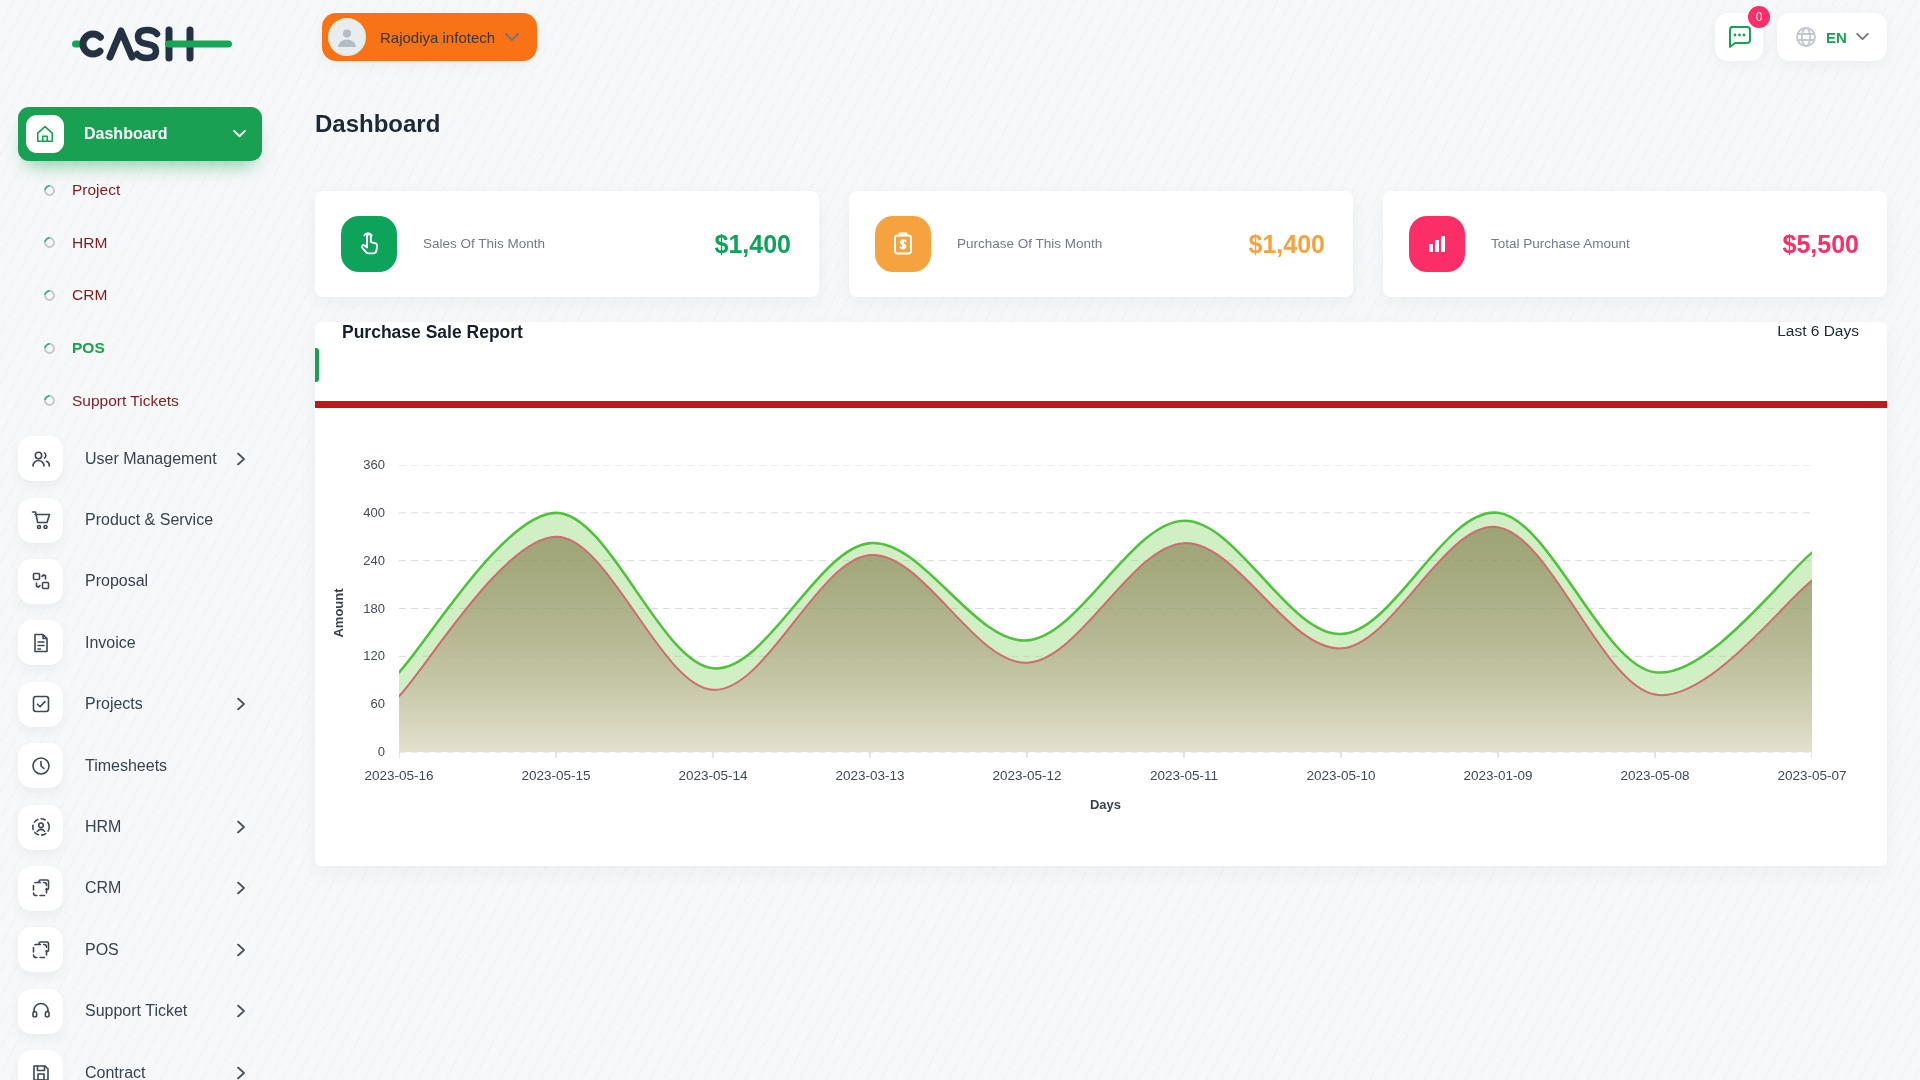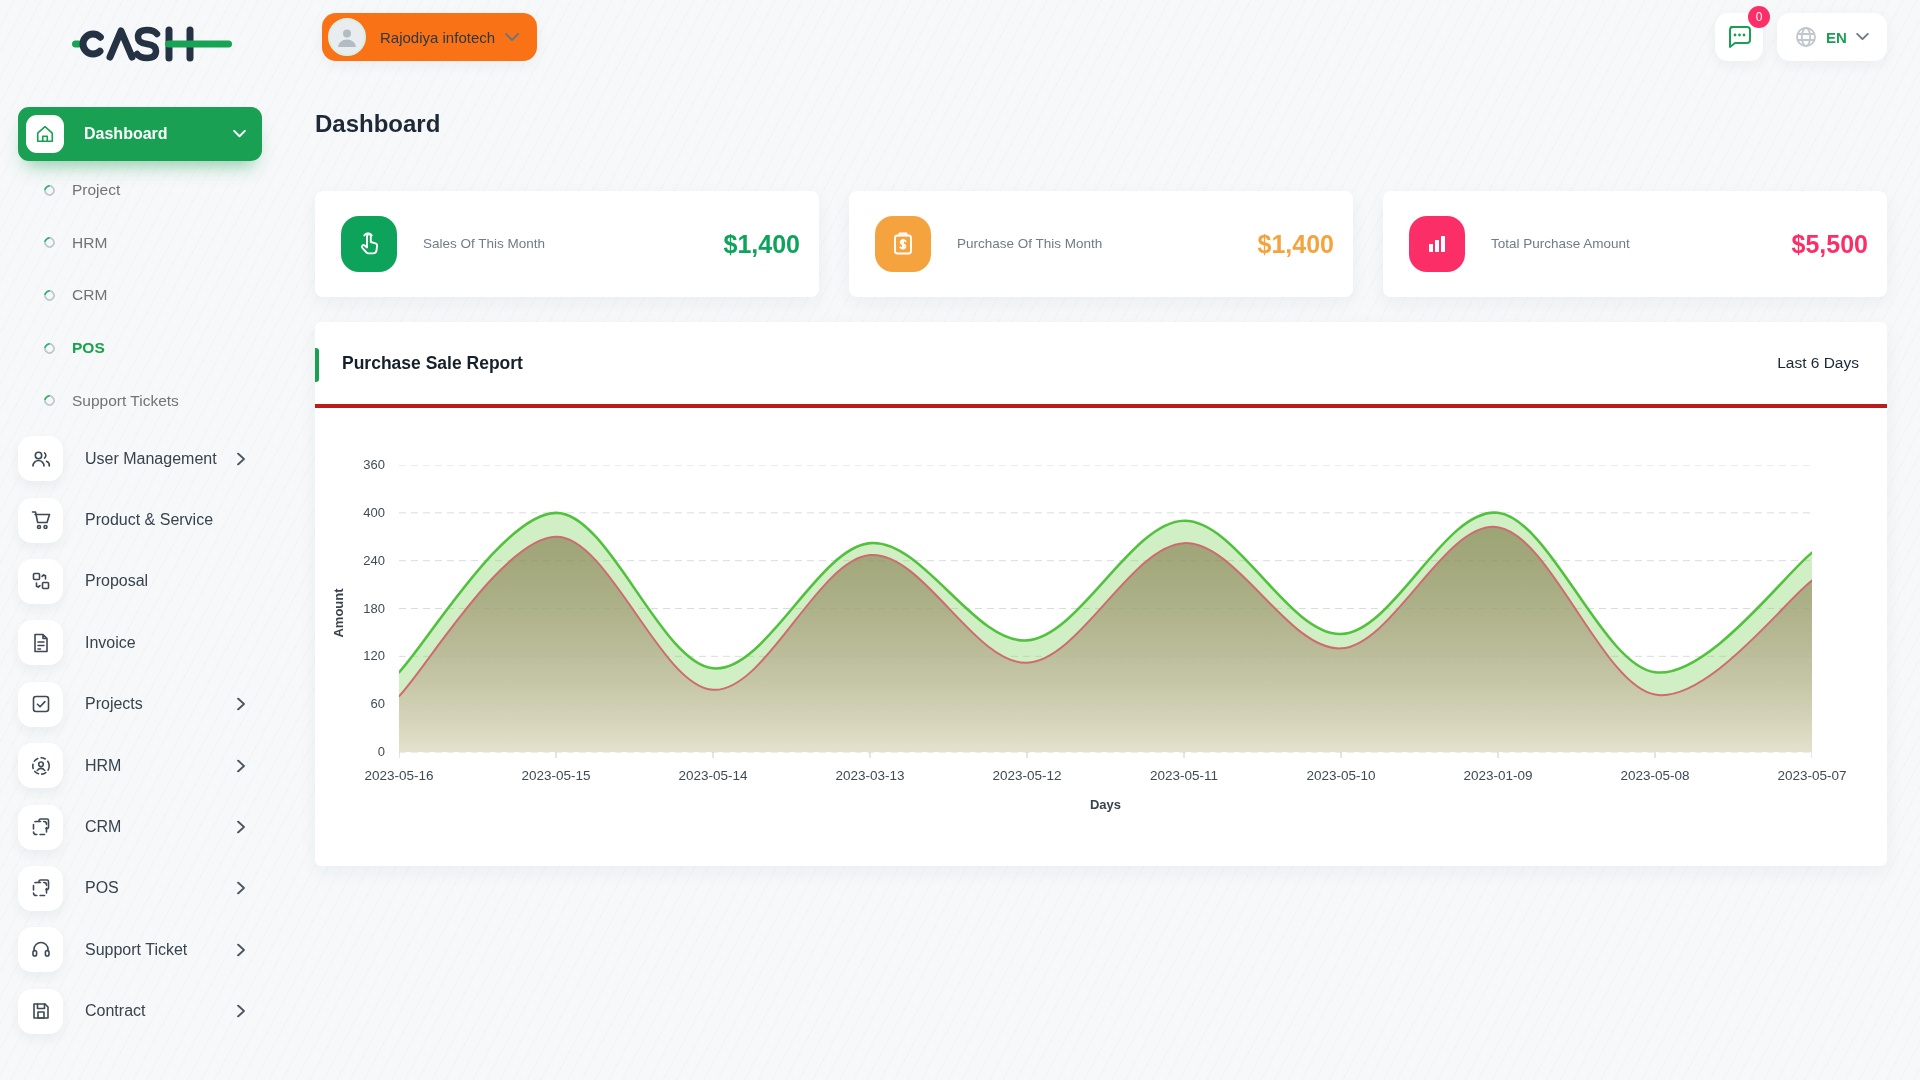--- a/index.html
+++ b/index.html
@@ -36,48 +36,48 @@
   .nav-pill { position:absolute; left:18px; top:107px; width:244px; height:54px; background:#1aa053;
     border-radius:11px; display:flex; align-items:center; padding:0 16px 0 8px; cursor:pointer;
     box-shadow:0 12px 18px -8px rgba(26,160,83,.5); }
   .nav-pill .tile { width:38px; height:38px; background:#fff; border-radius:11px;
     display:flex; align-items:center; justify-content:center; }
   .nav-pill .lbl { color:#fff; font-size:16px; font-weight:bold; margin-left:20px; }
   .nav-pill .chev { margin-left:auto; display:flex; }
 
   .sub-list { position:absolute; left:0; top:164px; width:280px; }
   .sub-item { height:52.6px; display:flex; align-items:center; padding-left:44px; cursor:pointer;
-    font-size:15.5px; color:#737373; }
+    font-size:15.5px; color:#7f1d1d; }
   .bullet { width:11px; height:11px; border-radius:50%; border:2px solid #c2c8cd;
     border-top-color:#35b36b; transform:rotate(-40deg); margin-right:17px; flex:none; }
   .sub-item.active { color:#16a34a; font-weight:bold; }
 
   .module-list { position:absolute; left:0; top:428px; width:280px; }
   .module-item { position:relative; height:61.4px; display:flex; align-items:center; padding-left:18px;
     cursor:pointer; }
   .module-item .tile { width:45px; height:45px; background:#fff; border-radius:14px; flex:none;
     display:flex; align-items:center; justify-content:center; box-shadow:0 5px 12px rgba(45,65,95,.06); }
   .module-item .lbl { font-size:16px; color:#39434e; margin-left:22px; }
   .module-item .chev { position:absolute; left:237px; top:50%; transform:translateY(-50%); display:flex; }
 
   
   .main-title { position:absolute; left:315px; top:110px; font-size:24px; font-weight:bold; color:#1d2936; }
 
   .stat-row { position:absolute; left:315px; top:191px; width:1572px; display:flex; gap:30px; }
   .stat-card { flex:1; height:106px; background:#fff; border-radius:8px; display:flex; align-items:center;
-    padding:0 19px 0 26px; box-shadow:0 6px 18px rgba(40,60,90,.05); }
+    padding:0 28px 0 26px; box-shadow:0 6px 18px rgba(40,60,90,.05); }
   .stat-icon { width:56px; height:56px; border-radius:18px; display:flex; align-items:center;
     justify-content:center; flex:none; }
   .stat-label { font-size:13.5px; color:#707c8a; margin-left:26px; line-height:1.3; max-width:150px; }
   .stat-value { margin-left:auto; font-size:25px; font-weight:bold; }
 
   .report-card { position:absolute; left:315px; top:322px; width:1572px; height:544px; background:#fff;
     border-radius:6px; box-shadow:0 6px 18px rgba(40,60,90,.05); }
-  .report-head { position:relative; height:86px; border-bottom:4px solid #b91c1c;
-    display:flex; align-items:center; }
+  .report-head { position:relative; height:86px; border-bottom:7px solid #b91c1c;
+    display:flex; }
   .accent { position:absolute; left:0; top:26px; width:4px; height:34px; background:#1aa053; border-radius:0 3px 3px 0; }
   .report-title { font-size:17.5px; font-weight:bold; color:#16202b; margin-left:27px; }
   .report-range { margin-left:auto; margin-right:28px; font-size:15.5px; color:#1c2835; }
 
   .chart-wrap { position:absolute; left:84px; top:143px; width:1413px; height:295px; }
   .chart-wrap svg { position:absolute; left:0; top:0; }
   .ytick { position:absolute; left:-60px; width:46px; text-align:right; font-size:13px; color:#414c57; }
   .xtick { position:absolute; width:130px; text-align:center; top:303px; font-size:13.5px; color:#3f4a55; }
   .axis-x-label { position:absolute; top:332px; left:0; width:1413px; text-align:center;
     font-size:13px; font-weight:bold; color:#39434e; }
@@ -231,20 +231,29 @@
         </svg>
       </span>
       <span class="lbl">Projects</span>
       <span class="chev">
           <svg width="8" height="13" viewBox="0 0 8 13">
             <path d="M1 1 L7 6.5 L1 12" fill="none" stroke="#4a555f" stroke-width="1.8" stroke-linecap="round" stroke-linejoin="round"></path>
           </svg>
         </span>
     </div>
 
+    <div class="module-item">
+      <span class="tile">
+        <svg width="22" height="22" viewBox="0 0 22 22" fill="none" stroke="#3d4956" stroke-width="1.6" stroke-linecap="round">
+          <circle cx="11" cy="11" r="8"></circle>
+            <path d="M11 6.5 V11 L14 13.5"></path>
+        </svg>
+      </span>
+      <span class="lbl">Timesheets</span>
+    </div>
 
     <div class="module-item">
       <span class="tile">
         <svg width="22" height="22" viewBox="0 0 22 22" fill="none" stroke="#3d4956" stroke-width="1.6" stroke-linecap="round">
           <circle cx="11" cy="11" r="8.2" stroke-dasharray="4.3 3.4"></circle>
           <circle cx="11" cy="9.3" r="2.3"></circle>
             <path d="M7.3 15.5 a4 3.4 0 0 1 7.4 0"></path>
         </svg>
       </span>
       <span class="lbl">HRM</span>

